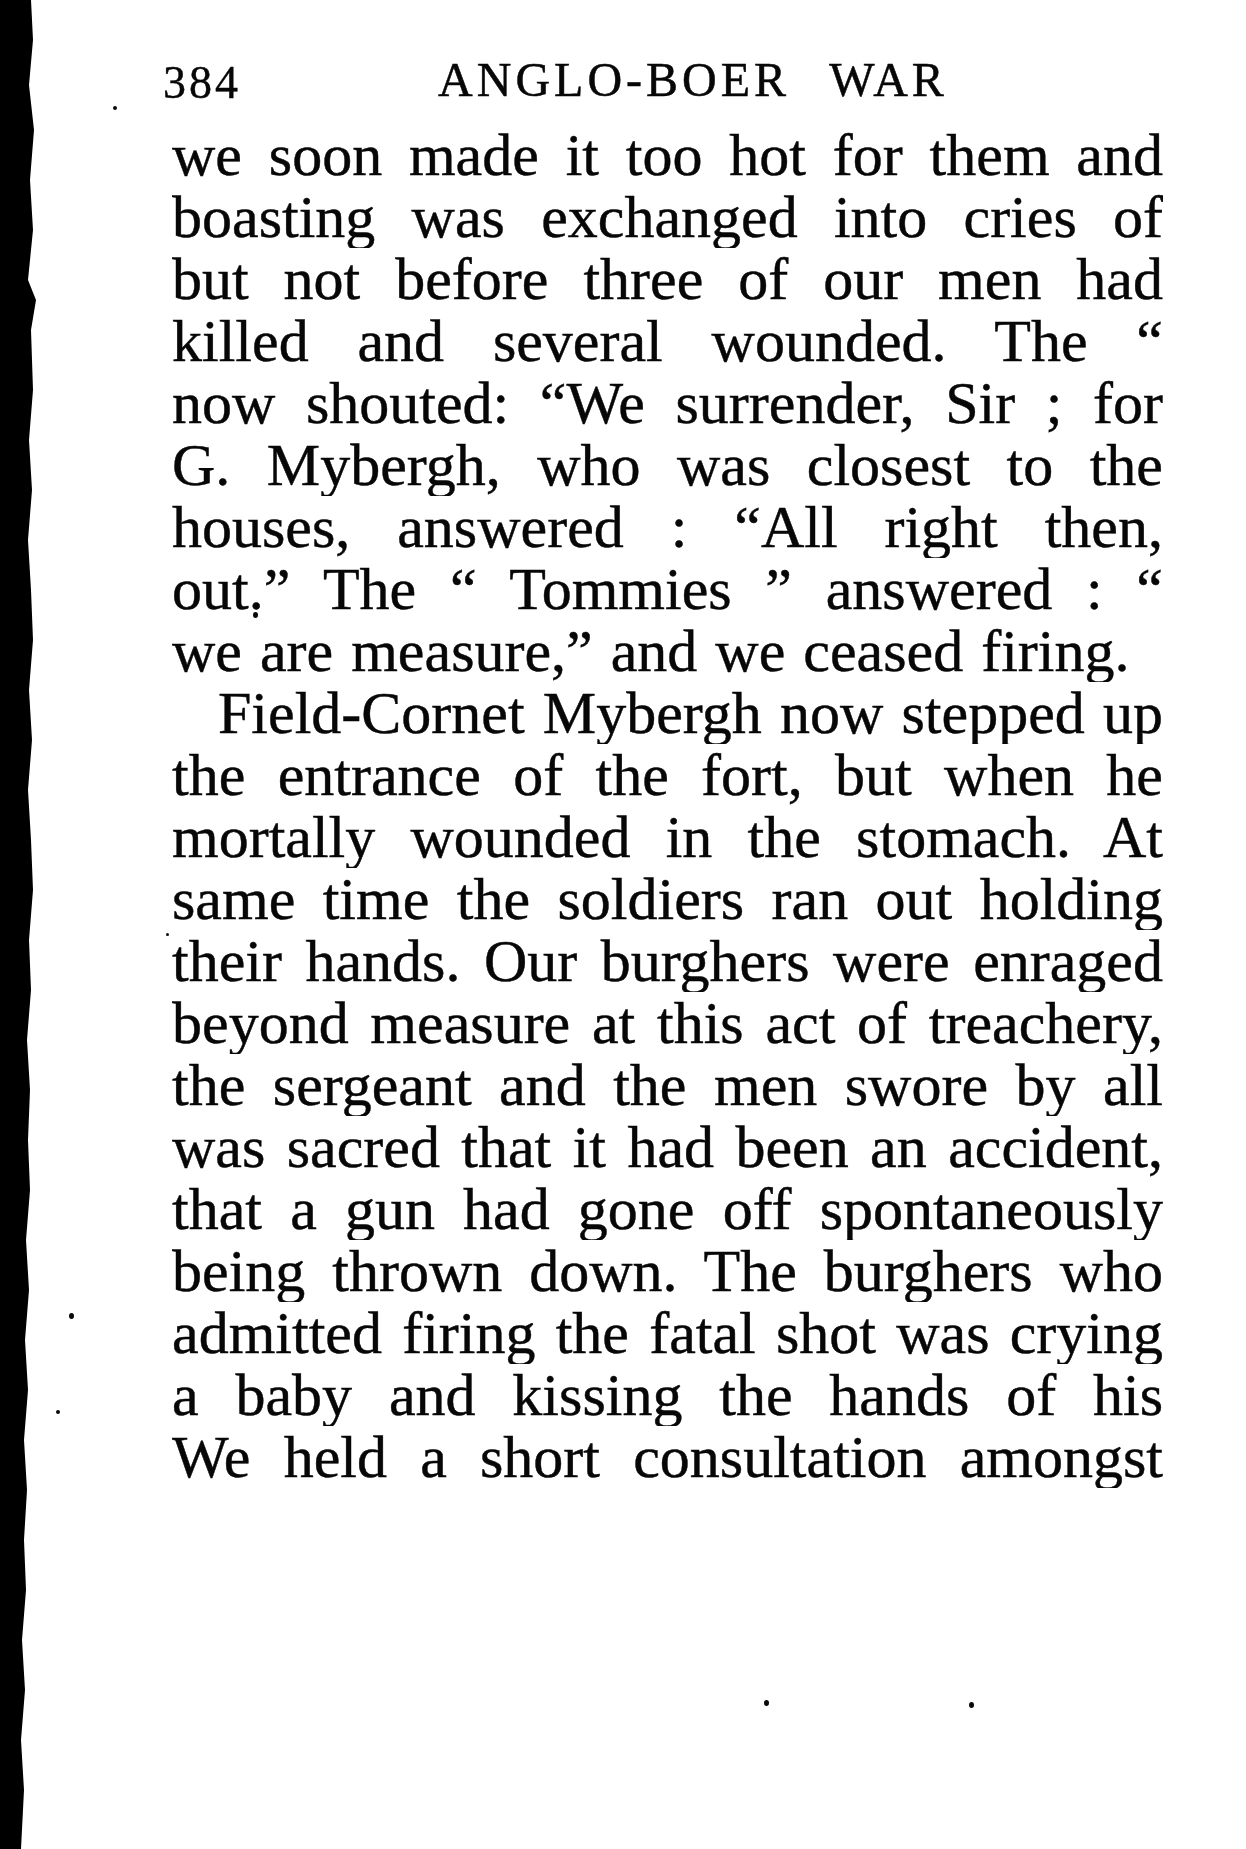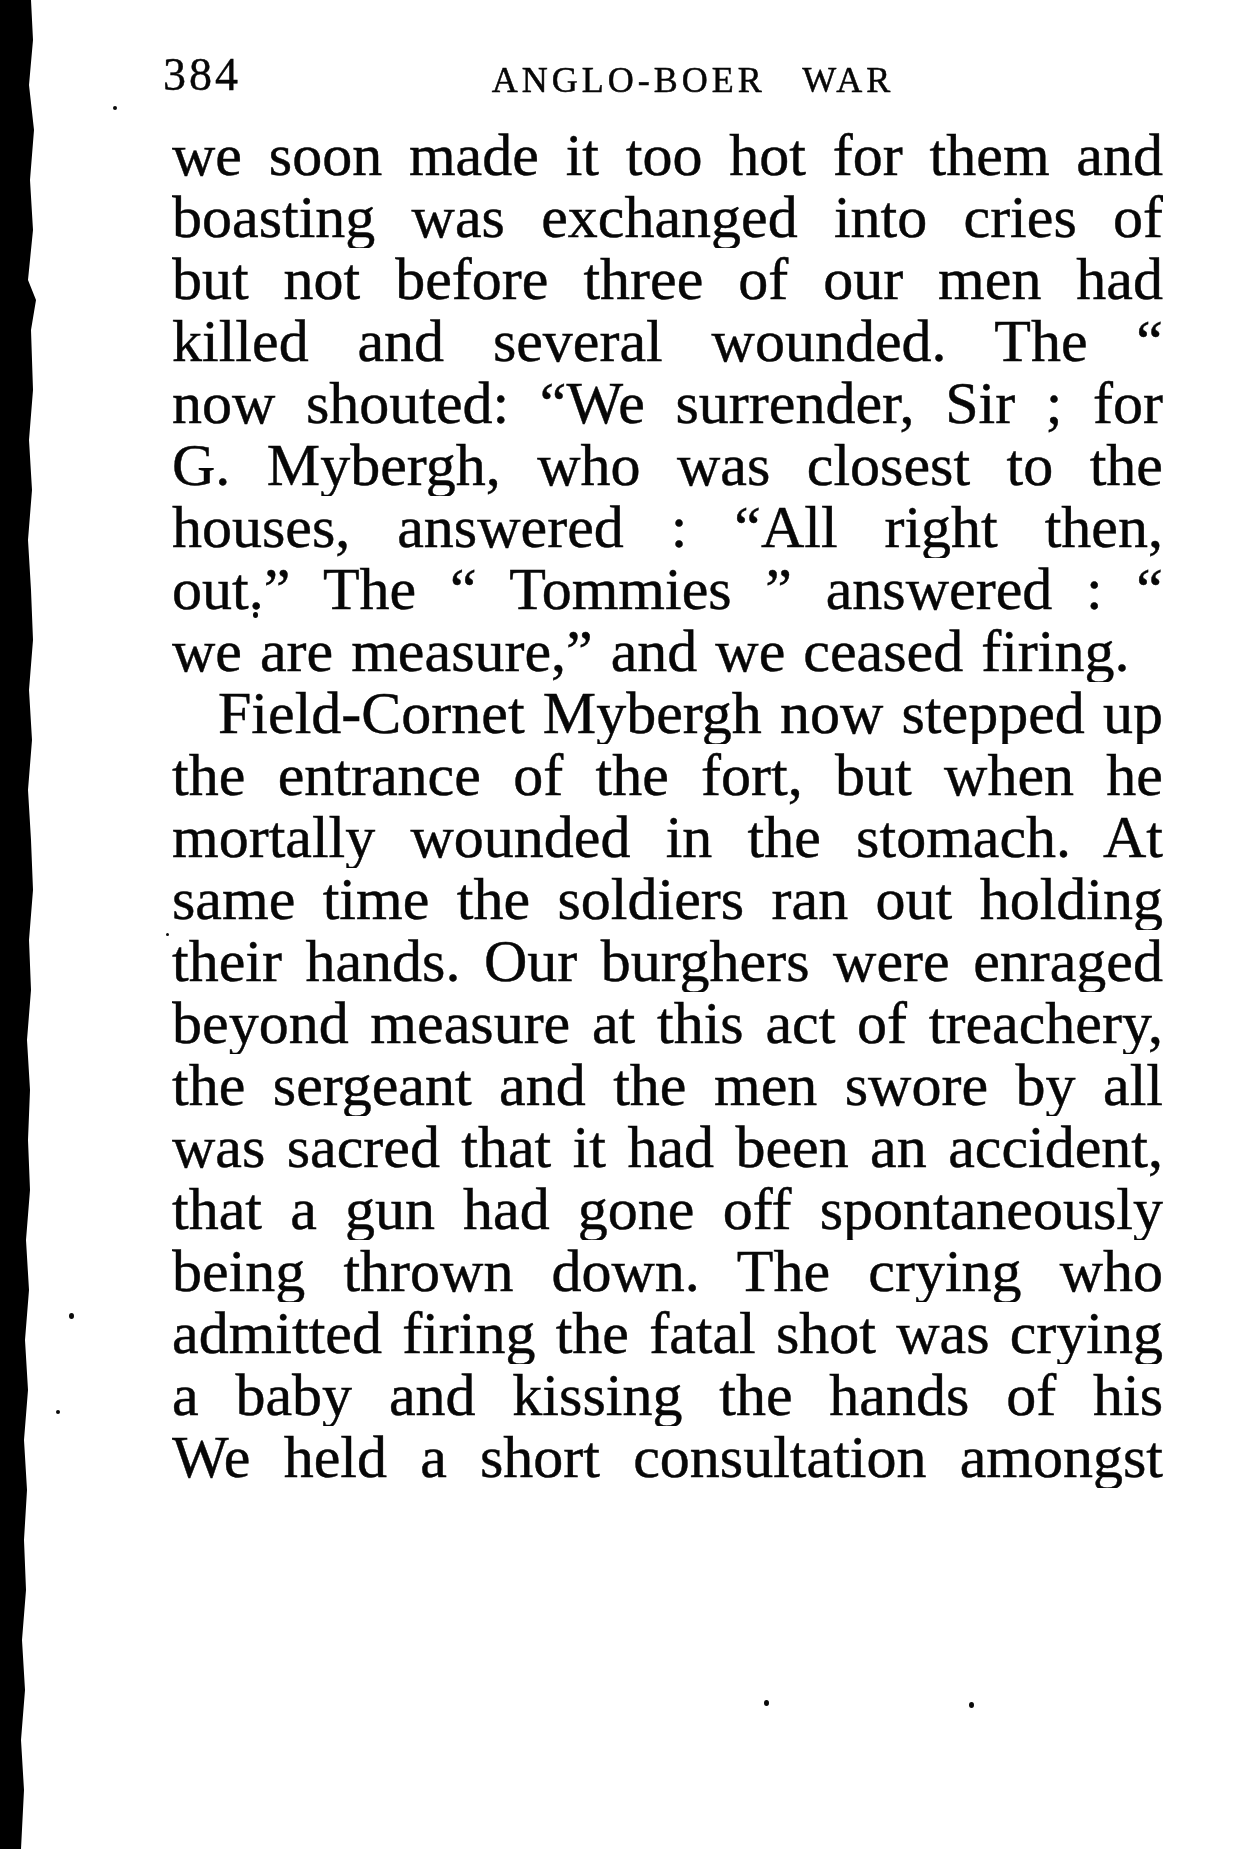--- a/index.html
+++ b/index.html
@@ -18,32 +18,32 @@
   .gutter-shadow {
     position: absolute;
     left: 0;
     top: 0;
     width: 42px;
     height: 1849px;
   }
   .page-number {
     position: absolute;
     left: 163px;
-    top: 46px;
+    top: 54px;
     font-size: 46px;
     line-height: 58px;
     letter-spacing: 3px;
     -webkit-text-stroke: 0.4px #070707;
   }
   .header-title {
     position: absolute;
     left: 693px;
     top: 50px;
     transform: translateX(-50%);
-    font-size: 36px;
+    font-size: 48px;
     line-height: 60px;
     letter-spacing: 4px;
     word-spacing: 24px;
     white-space: nowrap;
     -webkit-text-stroke: 0.5px #070707;
   }
   .text-block {
     position: absolute;
     left: 172px;
     top: 124px;
@@ -108,21 +108,21 @@
   <div class="line flush">we are measure,” and we ceased firing.</div>
   <div class="line indent">Field-Cornet Mybergh now stepped up to</div>
   <div class="line">the entrance of the fort, but when he reached</div>
   <div class="line">mortally wounded in the stomach.  At the</div>
   <div class="line">same time the soldiers ran out holding up</div>
   <div class="line">their hands.  Our burghers were enraged</div>
   <div class="line">beyond measure at this act of treachery, but</div>
   <div class="line">the sergeant and the men swore by all that</div>
   <div class="line">was sacred that it had been an accident, and</div>
   <div class="line">that a gun had gone off spontaneously whilst</div>
-  <div class="line">being thrown down.  The crying who</div>
+  <div class="line">being thrown down.  The burghers who</div>
   <div class="line">admitted firing the fatal shot was crying like</div>
   <div class="line">a baby and kissing the hands of his victim.</div>
   <div class="line">We held a short consultation amongst the</div>
 </div>
 
 <div class="speck s4 sp1"></div>
 <div class="speck s5 sp2"></div>
 <div class="speck s3 sp3"></div>
 <div class="speck s5 sp4"></div>
 <div class="speck s4 sp5"></div>

